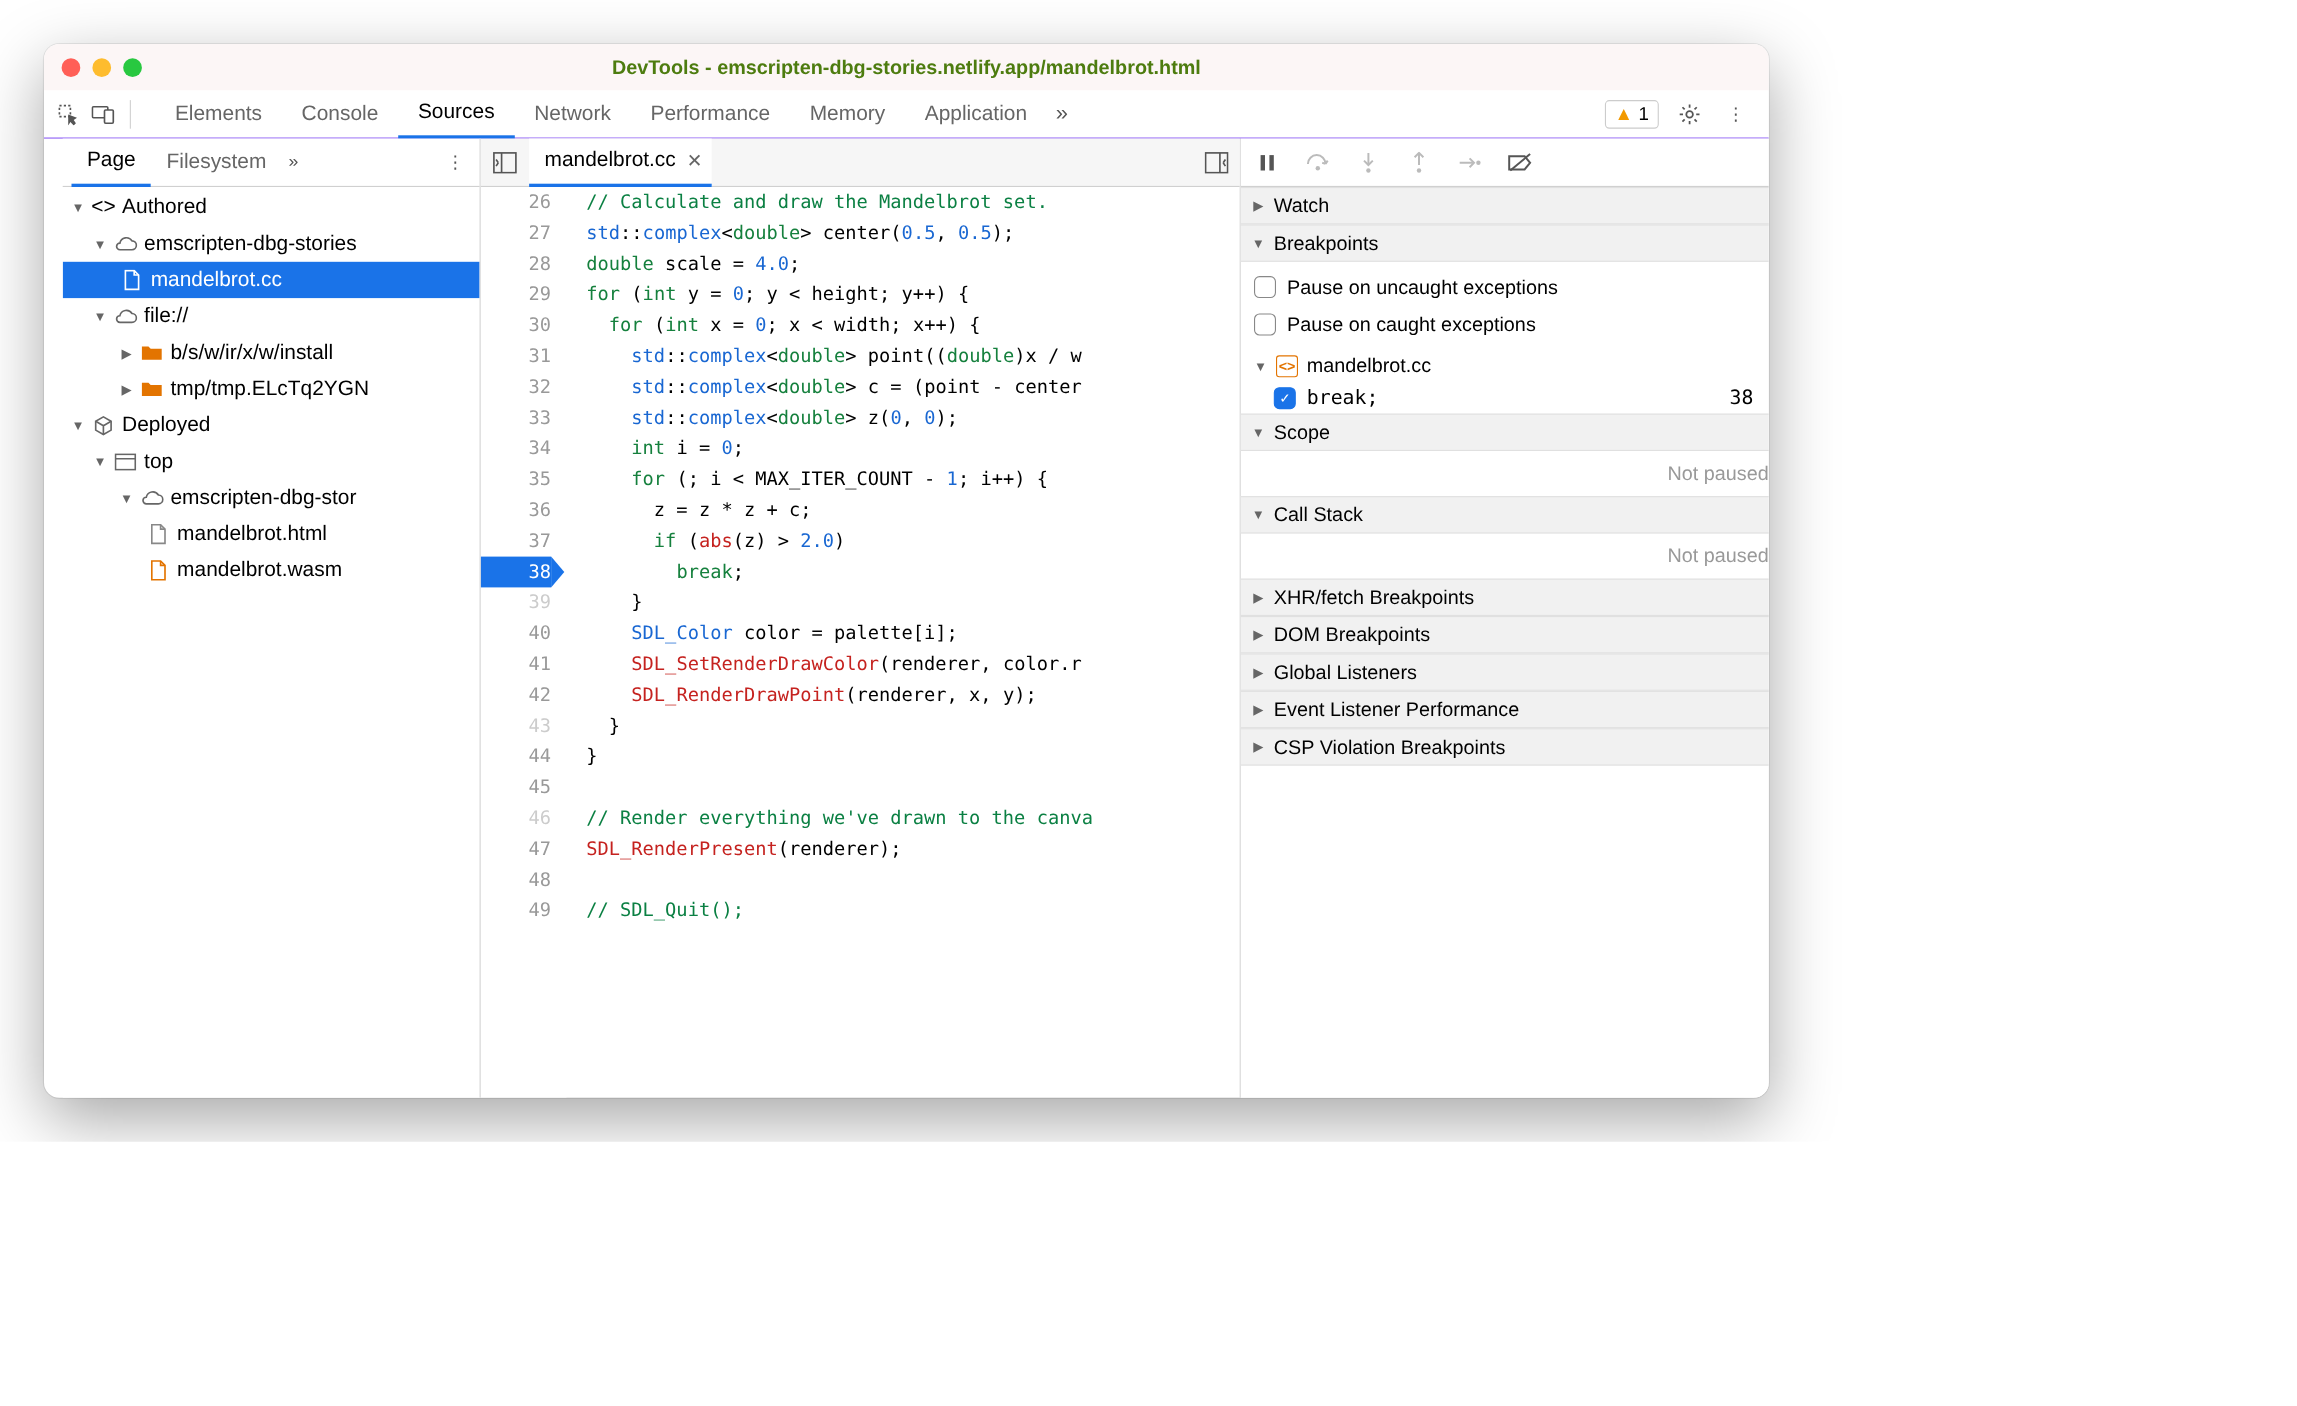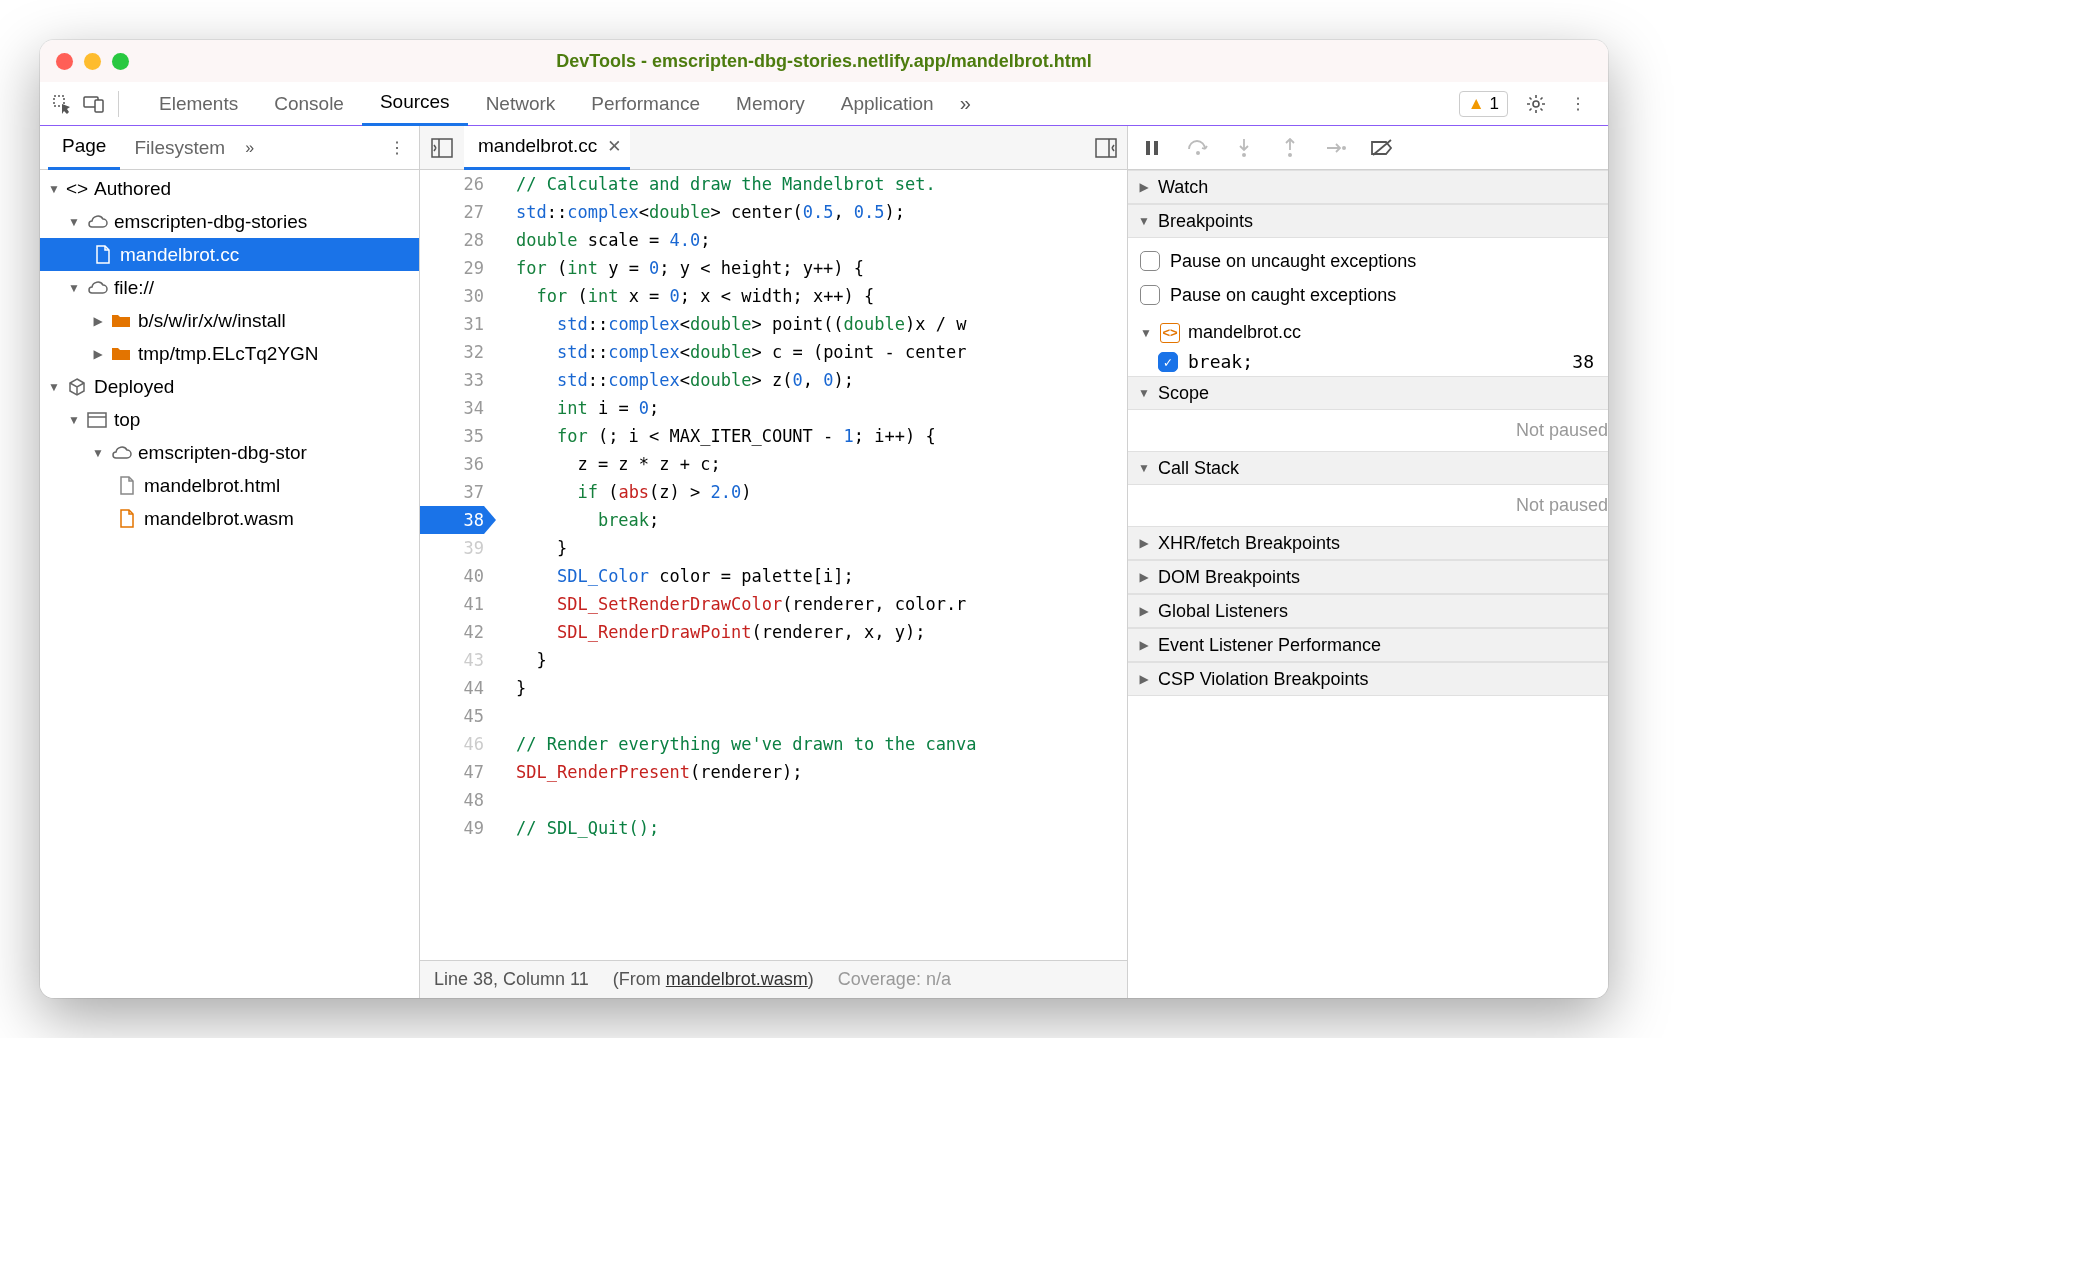--- a/index.html
+++ b/index.html
@@ -14,21 +14,21 @@
 .title { position: absolute; left: 50%; transform: translateX(-50%); font-size: 18px; color: #4d7c0f; font-weight: 600; }
 .toolbar { height: 44px; border-bottom: 1px solid #8b5cf6; display: flex; align-items: center; padding: 0 8px; gap: 4px; background: #fff; }
 .tool-icon { width: 28px; height: 28px; display: flex; align-items: center; justify-content: center; color: #555; }
 .tabs { display: flex; align-items: center; gap: 0; margin-left: 12px; flex: 1; }
 .tab { padding: 0 18px; height: 44px; display: flex; align-items: center; font-size: 19px; color: #666; cursor: pointer; }
 .tab.active { color: #000; border-bottom: 3px solid #1a73e8; }
 .toolbar-right { display: flex; align-items: center; gap: 14px; margin-left: auto; padding-right: 8px; }
 .more-icon { font-size: 20px; color: #555; padding: 0 8px; }
 .warn-badge { display: flex; align-items: center; gap: 5px; border: 1px solid #ccc; border-radius: 4px; padding: 2px 8px; font-size: 17px; }
 .warn-tri { color: #f29900; }
-.main { flex: 1; display: flex; min-height: 0; }
+.main { flex: 1; display: flex; min-height: 0; margin-left: 17px; }
 .sidebar { width: 380px; border-right: 1px solid #d0d0d0; display: flex; flex-direction: column; background: #fff; }
 .sb-tabs { height: 44px; display: flex; align-items: center; padding: 0 8px; border-bottom: 1px solid #d0d0d0; gap: 0; }
 .sb-tab { padding: 0 14px; height: 44px; display: flex; align-items: center; font-size: 19px; color: #666; cursor: pointer; }
 .sb-tab.active { color: #000; border-bottom: 3px solid #1a73e8; }
 .sb-more { margin-left: 6px; color: #555; }
 .tree { flex: 1; overflow: auto; font-size: 19px; padding: 2px 0; }
 .tree-row { display: flex; align-items: center; height: 33px; padding-left: 8px; gap: 6px; white-space: nowrap; cursor: pointer; }
 .tree-row.selected { background: #1a73e8; color: #fff; }
 .tw { width: 12px; display: flex; justify-content: center; color: #666; font-size: 12px; }
 .ficon { width: 22px; display: flex; justify-content: center; }
@@ -252,25 +252,20 @@
               <rect x="1" y="1" width="20" height="18"></rect>
               <line x1="14" y1="1" x2="14" y2="19"></line>
               <path d="M17 10l2-3M17 10l2 3"></path>
             </svg>
           </div>
       </div>
       <div class="code-area">
         <div class="gutter" id="gutter"><div class="ln">26</div><div class="ln">27</div><div class="ln">28</div><div class="ln">29</div><div class="ln">30</div><div class="ln">31</div><div class="ln">32</div><div class="ln">33</div><div class="ln">34</div><div class="ln">35</div><div class="ln">36</div><div class="ln">37</div><div class="ln bp">38</div><div class="ln dim">39</div><div class="ln">40</div><div class="ln">41</div><div class="ln">42</div><div class="ln dim">43</div><div class="ln">44</div><div class="ln">45</div><div class="ln dim">46</div><div class="ln">47</div><div class="ln">48</div><div class="ln">49</div></div>
         <div class="code" id="code"><div class="line"><span class="c-comment">// Calculate and draw the Mandelbrot set.</span></div><div class="line"><span class="c-type">std</span>::<span class="c-type">complex</span>&lt;<span class="c-kw">double</span>&gt; center(<span class="c-num">0.5</span>, <span class="c-num">0.5</span>);</div><div class="line"><span class="c-kw">double</span> scale = <span class="c-num">4.0</span>;</div><div class="line"><span class="c-kw">for</span> (<span class="c-kw">int</span> y = <span class="c-num">0</span>; y &lt; height; y++) {</div><div class="line">  <span class="c-kw">for</span> (<span class="c-kw">int</span> x = <span class="c-num">0</span>; x &lt; width; x++) {</div><div class="line">    <span class="c-type">std</span>::<span class="c-type">complex</span>&lt;<span class="c-kw">double</span>&gt; point((<span class="c-kw">double</span>)x / w</div><div class="line">    <span class="c-type">std</span>::<span class="c-type">complex</span>&lt;<span class="c-kw">double</span>&gt; c = (point - center</div><div class="line">    <span class="c-type">std</span>::<span class="c-type">complex</span>&lt;<span class="c-kw">double</span>&gt; z(<span class="c-num">0</span>, <span class="c-num">0</span>);</div><div class="line">    <span class="c-kw">int</span> i = <span class="c-num">0</span>;</div><div class="line">    <span class="c-kw">for</span> (; i &lt; MAX_ITER_COUNT - <span class="c-num">1</span>; i++) {</div><div class="line">      z = z * z + c;</div><div class="line">      <span class="c-kw">if</span> (<span class="c-fn">abs</span>(z) &gt; <span class="c-num">2.0</span>)</div><div class="line">        <span class="c-kw">break</span>;</div><div class="line">    }</div><div class="line">    <span class="c-type">SDL_Color</span> color = palette[i];</div><div class="line">    <span class="c-fn">SDL_SetRenderDrawColor</span>(renderer, color.r</div><div class="line">    <span class="c-fn">SDL_RenderDrawPoint</span>(renderer, x, y);</div><div class="line">  }</div><div class="line">}</div><div class="line"></div><div class="line"><span class="c-comment">// Render everything we've drawn to the canva</span></div><div class="line"><span class="c-fn">SDL_RenderPresent</span>(renderer);</div><div class="line"></div><div class="line"><span class="c-comment">// SDL_Quit();</span></div></div>
       </div>
-      <div class="statusbar">
-        <span>Line 38, Column 11</span>
-        <span class="from"><span>(From </span><u>mandelbrot.wasm</u><span>)</span></span>
-        <span class="cov">Coverage: n/a</span>
-      </div>
     </div>
 
     <div class="debug-pane">
       <div class="dbg-toolbar">
         <div class="ico" style="color:#555">
             <svg width="20" height="20" viewBox="0 0 20 20" fill="#555">
               <rect x="4" y="3" width="4" height="14"></rect>
               <rect x="12" y="3" width="4" height="14"></rect>
             </svg>
           </div>

